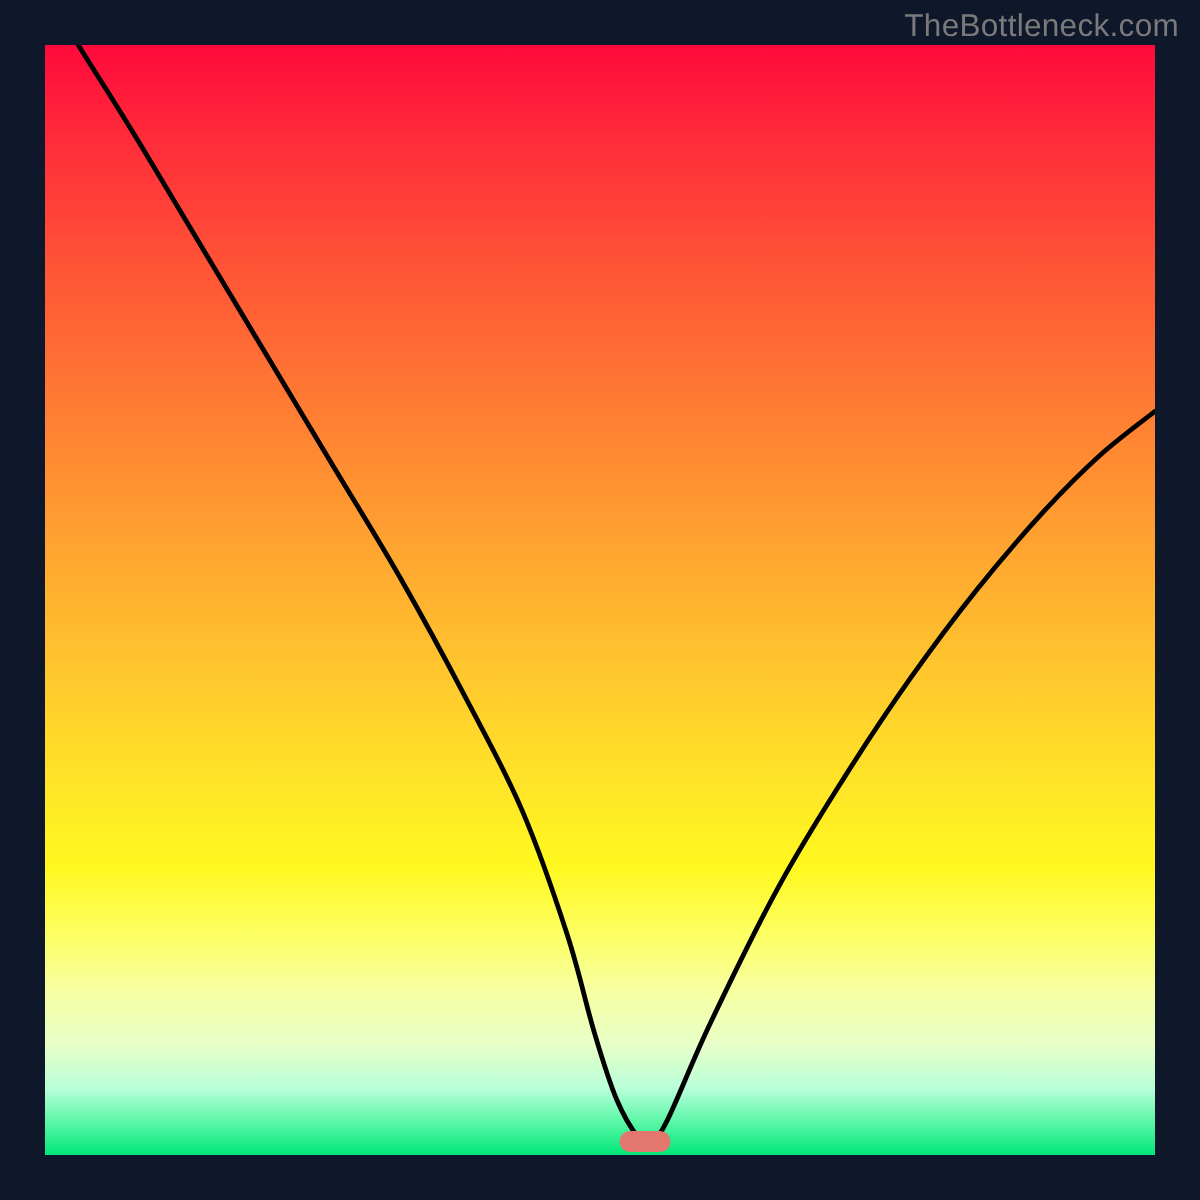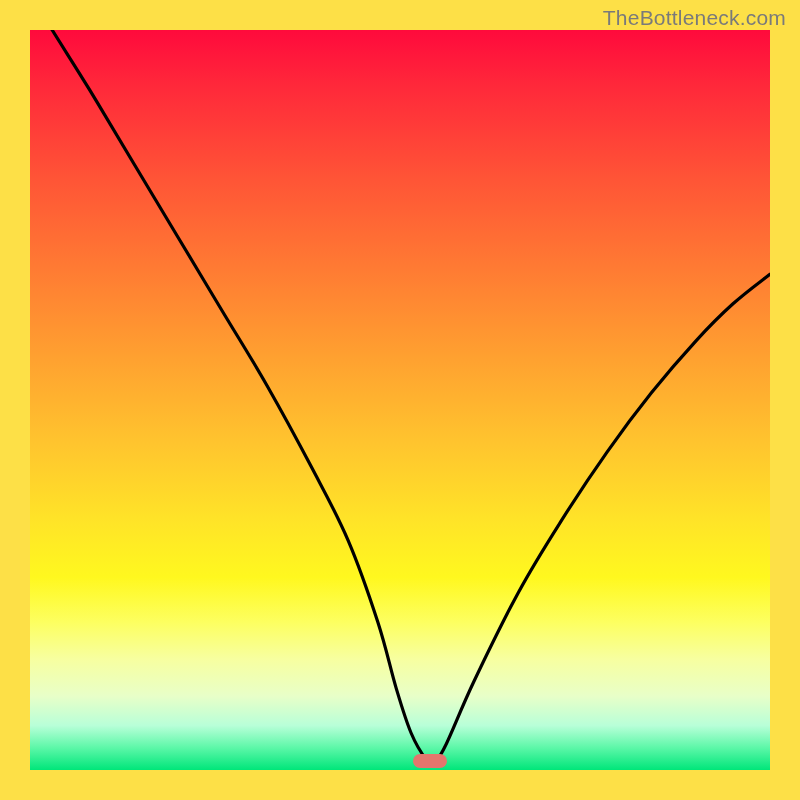--- a/index.html
+++ b/index.html
@@ -8,21 +8,21 @@
     width: 800px;
     height: 800px;
     overflow: hidden;
     background: #000;
     font-family: Arial, Helvetica, sans-serif;
   }
   .frame {
     position: relative;
     width: 800px;
     height: 800px;
-    background: #fde047;
+    background: #0f172a;
   }
   .plot-area {
     position: absolute;
     left: 30px;
     top: 30px;
     width: 740px;
     height: 740px;
     background: linear-gradient(to bottom,
       #ff0a3c 0%,
       #ff2a3a 8%,

